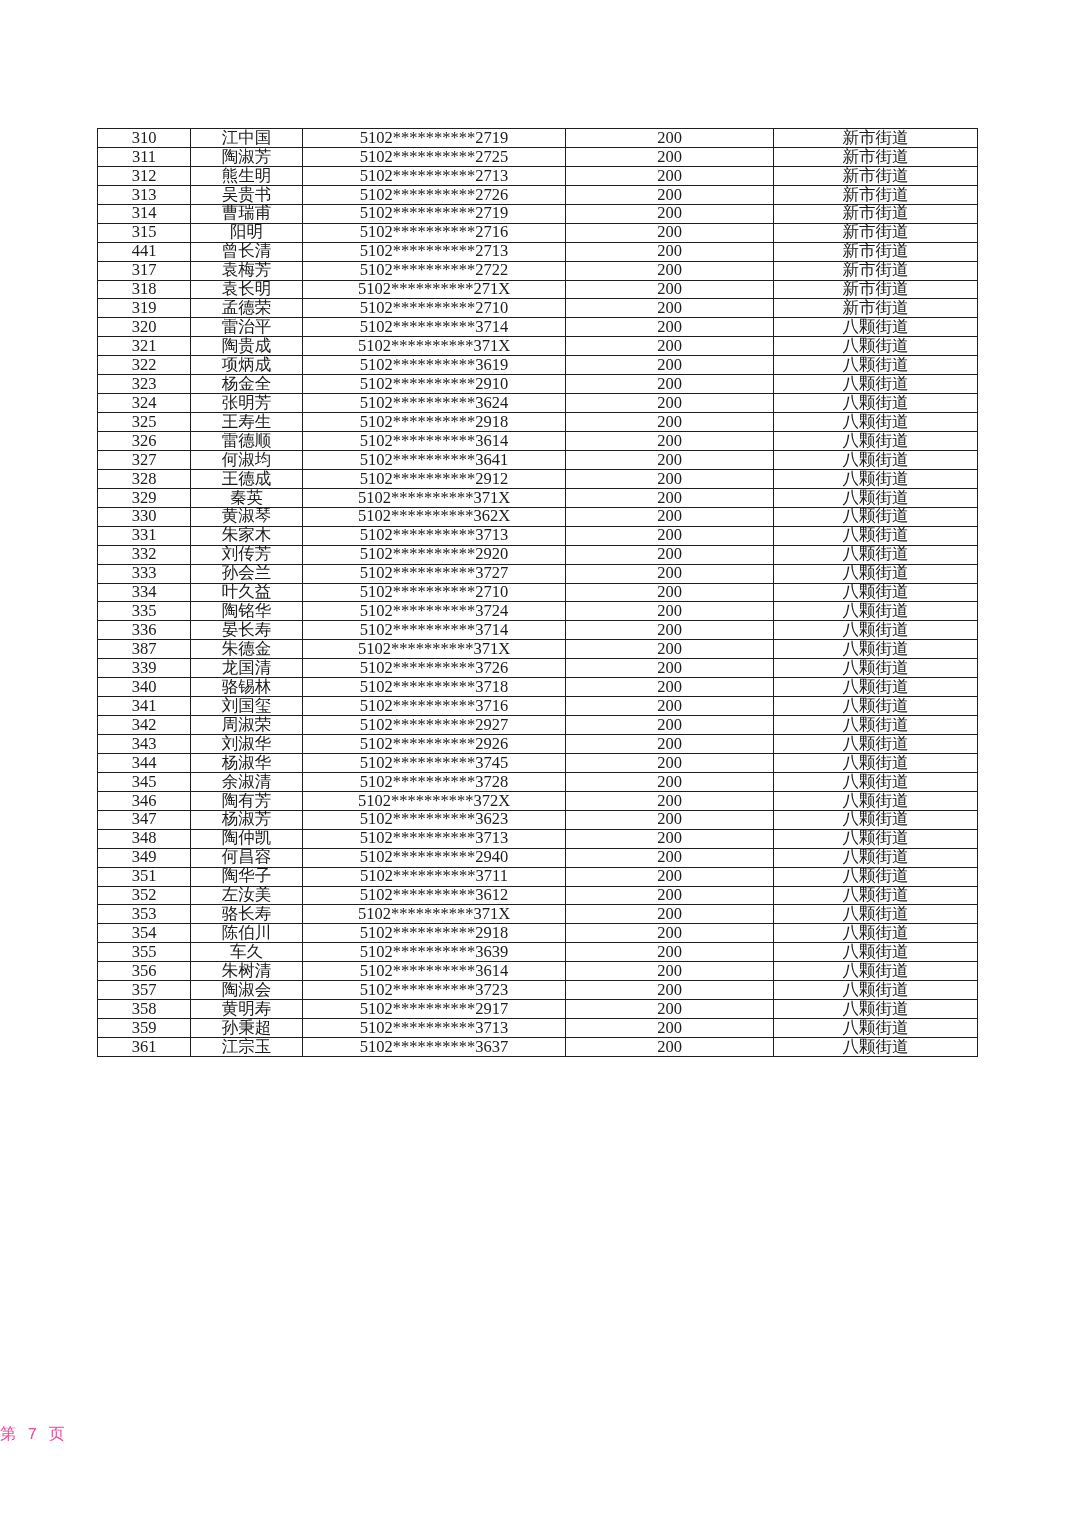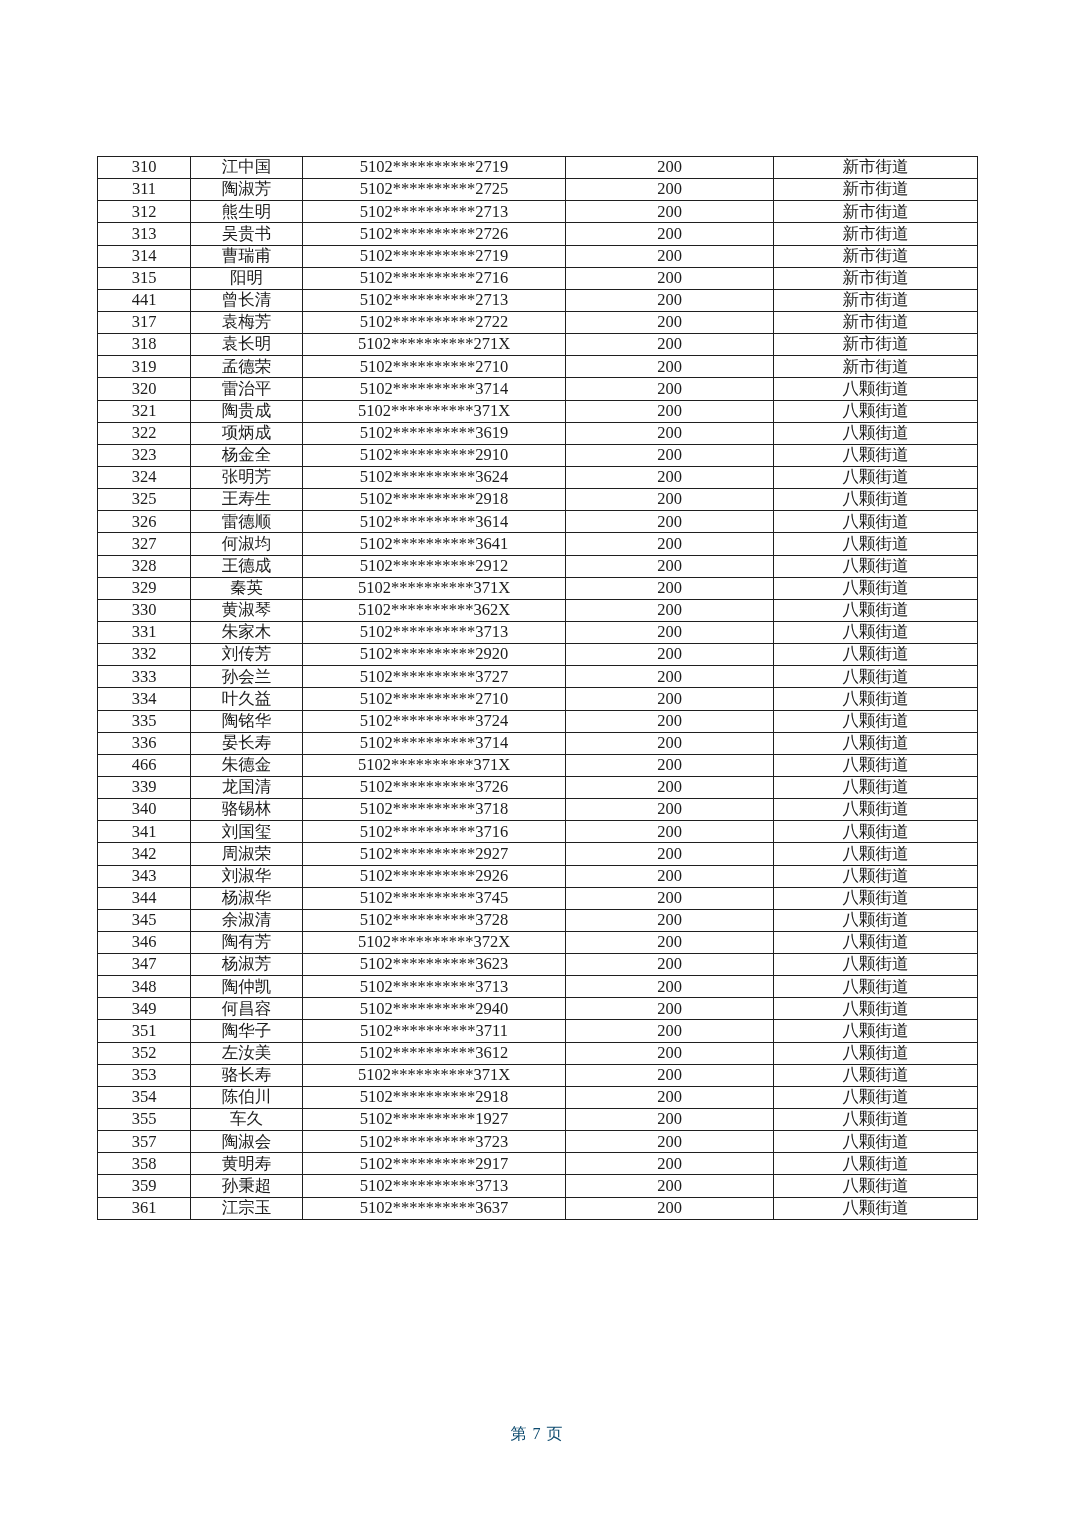--- a/index.html
+++ b/index.html
@@ -14,24 +14,23 @@
     background: #ffffff;
     font-family: "Liberation Serif", "DejaVu Serif", serif;
     color: #1a1a1a;
     overflow: hidden;
   }
   table.roster {
     position: absolute;
     left: 97px;
     top: 128px;
     width: 880px;
-    height: 1064px;
+    height: 929px;
     border-collapse: collapse;
     table-layout: fixed;
-    margin-top: 28px;
   }
   table.roster td {
     border: 1px solid #1f1f1f;
     text-align: center;
     vertical-align: middle;
     font-size: 16.5px;
     line-height: 1;
     padding: 0;
     white-space: nowrap;
     overflow: hidden;
@@ -40,24 +39,24 @@
   col.c-index  { width: 93px;  }
   col.c-name   { width: 112px; }
   col.c-id     { width: 263px; }
   col.c-amount { width: 208px; }
   col.c-street { width: 204px; }
   .footer {
     position: absolute;
     left: 0;
     top: 1424px;
     width: 100%;
-    text-align: center;
     font-size: 16px;
-    color: #0c4a6e;
+    color: #ec4899;
     letter-spacing: 1px;
+    font-family: Liberation Mono, monospace;
   }
 </style>
 </head>
 <body>
 
 <div class="page">
   <table class="roster">
     <colgroup>
       <col class="c-index">
       <col class="c-name">
@@ -249,21 +248,21 @@
           <td>八颗街道</td>
         </tr>
         <tr>
           <td>336</td>
           <td>晏长寿</td>
           <td>5102**********3714</td>
           <td>200</td>
           <td>八颗街道</td>
         </tr>
         <tr>
-          <td>466</td>
+          <td>387</td>
           <td>朱德金</td>
           <td>5102**********371X</td>
           <td>200</td>
           <td>八颗街道</td>
         </tr>
         <tr>
           <td>339</td>
           <td>龙国清</td>
           <td>5102**********3726</td>
           <td>200</td>
@@ -363,21 +362,28 @@
         <tr>
           <td>354</td>
           <td>陈伯川</td>
           <td>5102**********2918</td>
           <td>200</td>
           <td>八颗街道</td>
         </tr>
         <tr>
           <td>355</td>
           <td>车久</td>
-          <td>5102**********1927</td>
+          <td>5102**********3639</td>
+          <td>200</td>
+          <td>八颗街道</td>
+        </tr>
+        <tr>
+          <td>356</td>
+          <td>朱树清</td>
+          <td>5102**********3614</td>
           <td>200</td>
           <td>八颗街道</td>
         </tr>
         <tr>
           <td>357</td>
           <td>陶淑会</td>
           <td>5102**********3723</td>
           <td>200</td>
           <td>八颗街道</td>
         </tr>

